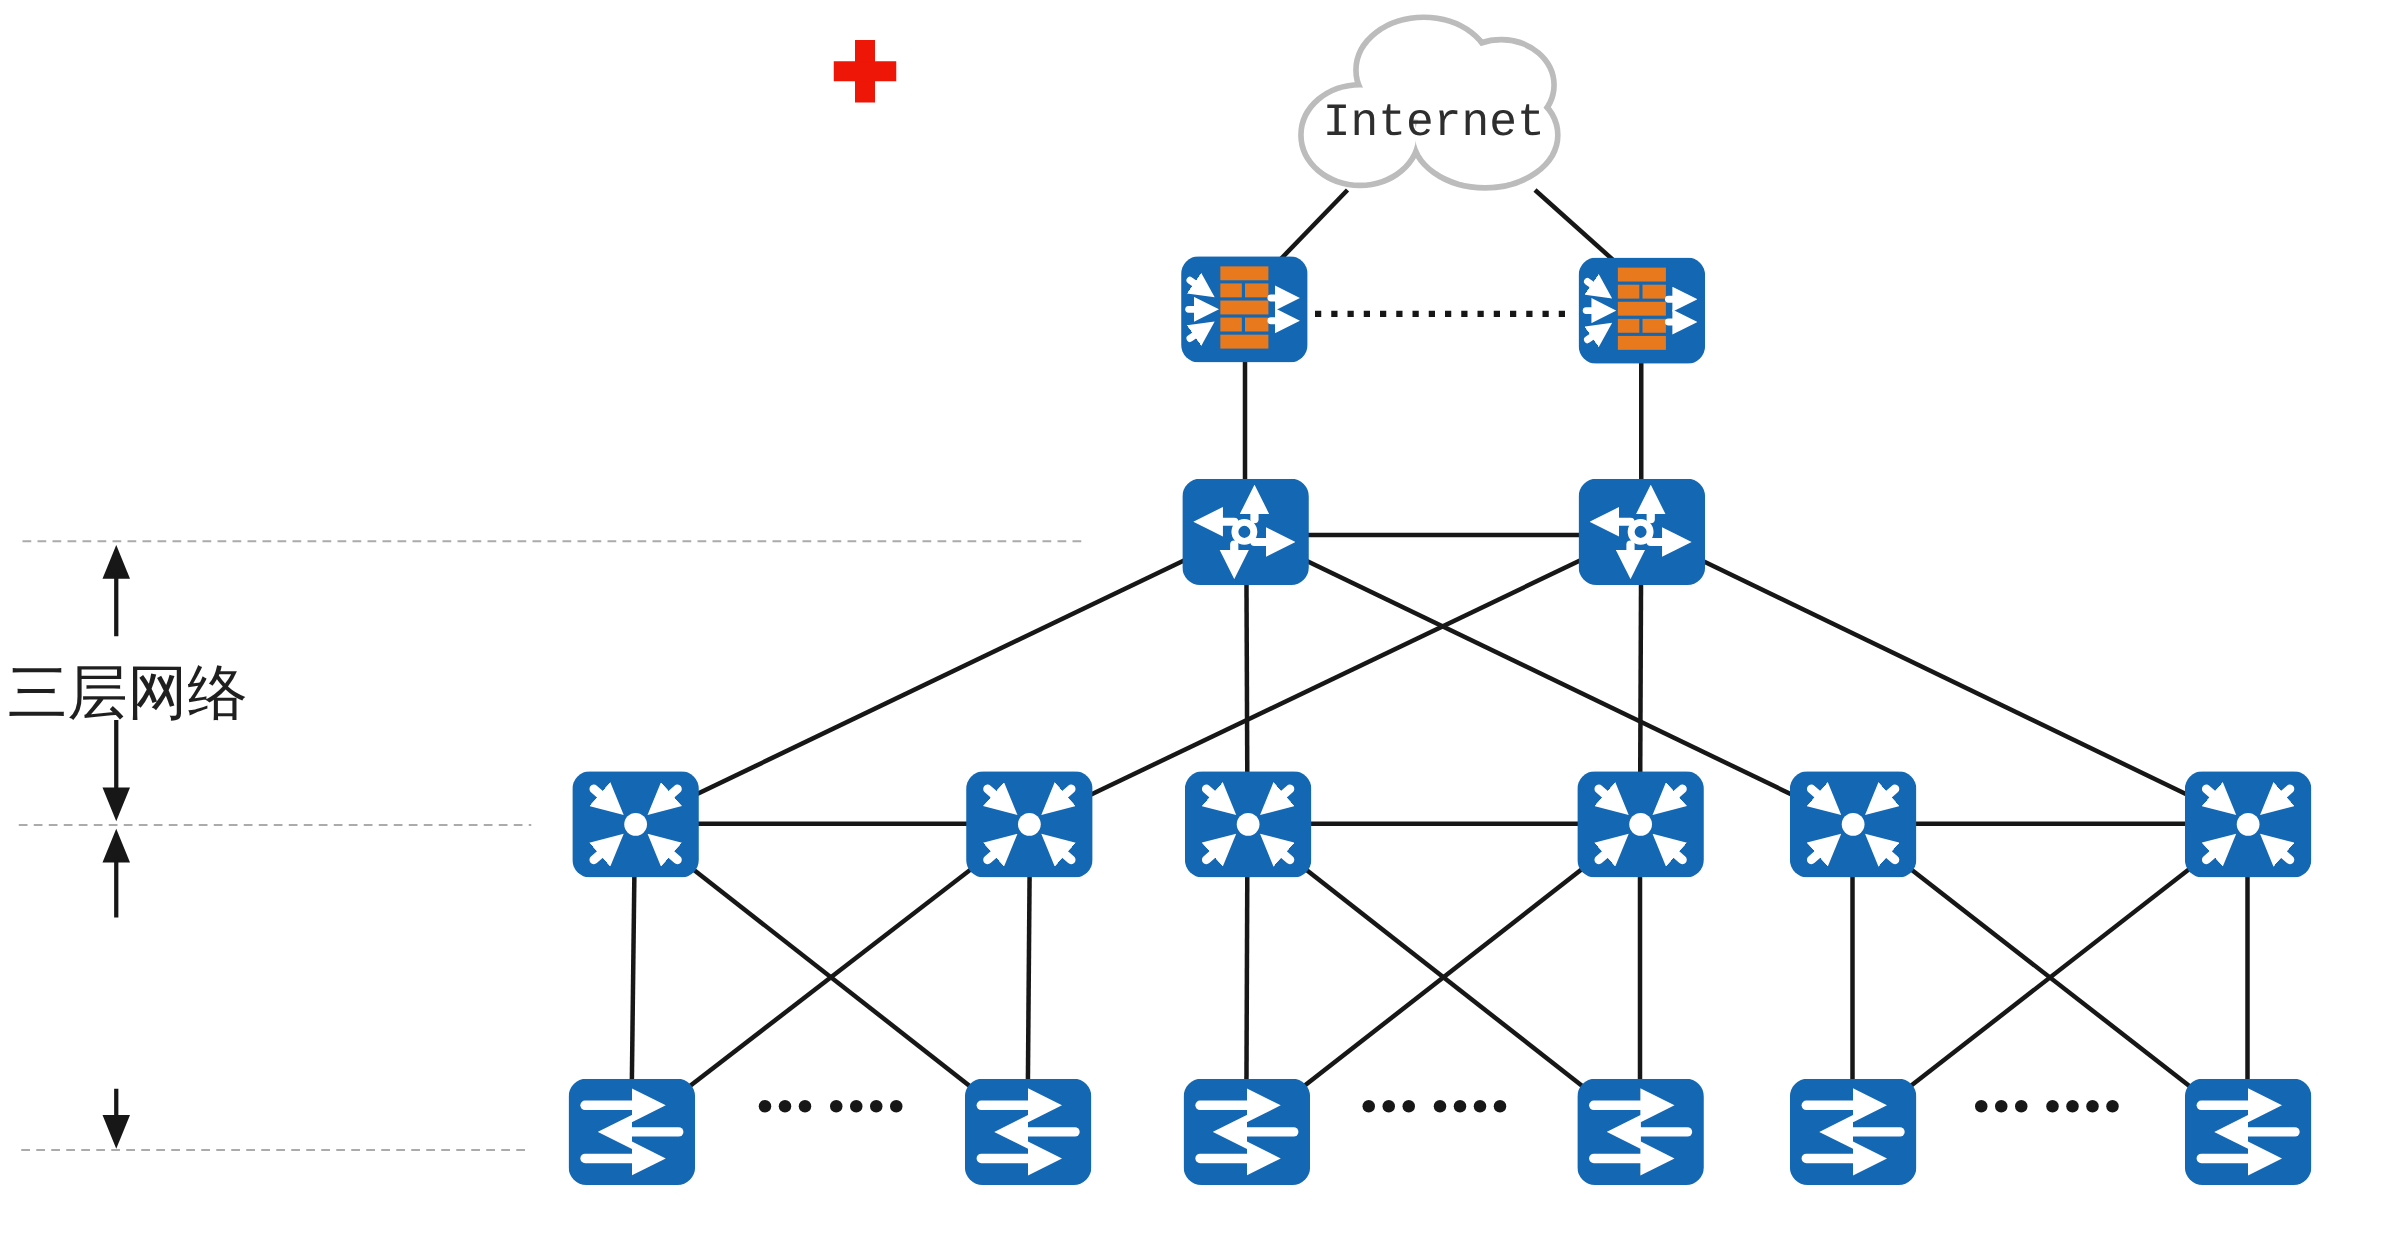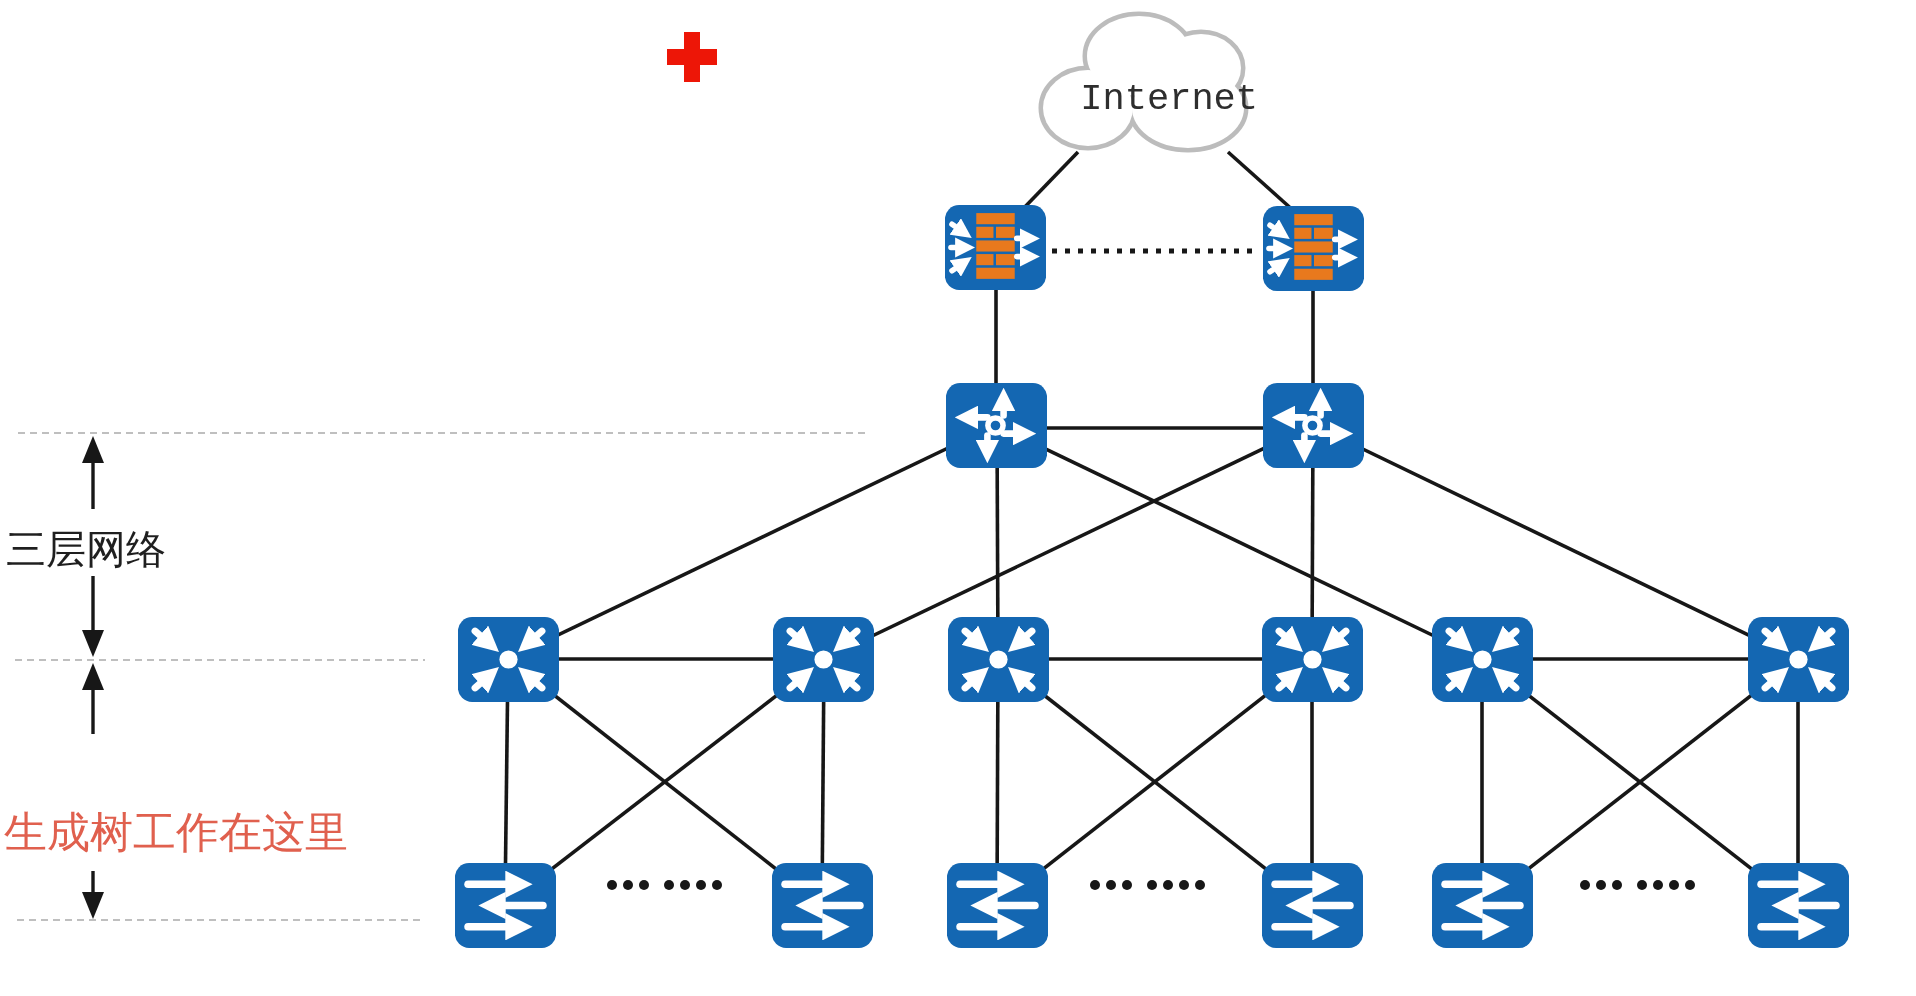--- a/index.html
+++ b/index.html
@@ -18,23 +18,23 @@
   .guides .sep{stroke:var(--separator-gray);stroke-width:1.6;stroke-dasharray:7 5;opacity:.75}
   .guides .aline{stroke:var(--wire-black);stroke-width:3.4}
   .guides .ahead{fill:var(--wire-black)}
   .node{position:absolute;width:105px;height:85px;z-index:3}
   .node svg{width:100%;height:100%;display:block}
   .nb{fill:var(--node-blue)}
   .br{fill:var(--brick-orange)}
   .wl{stroke:#fff;fill:none;stroke-linecap:round}
   .cloud{position:absolute;left:1036px;top:6px;width:222px;height:154px;z-index:3}
   .cloud svg{width:100%;height:100%;display:block}
-  .cloud-label{position:absolute;left:0;right:0;top:72px;text-align:right;z-index:4;
+  .cloud-label{position:absolute;left:0;right:0;top:72px;text-align:center;z-index:4;
     font-family:"Liberation Mono","DejaVu Sans Mono",monospace;font-size:37px;color:#2e2e2e}
-  .zh{position:absolute;color:var(--text-dark);font-size:40px;z-index:4;white-space:nowrap}
+  .zh{position:absolute;color:var(--text-dark);font-size:48px;z-index:4;white-space:nowrap}
   #lbl-l3{left:6px;top:522px}
   #lbl-l2{left:6px;top:742px}
   #lbl-stp{left:4px;top:804px;color:var(--stp-red);font-size:43px}
   .dots{position:absolute;top:880px;display:flex;align-items:center;gap:6px;z-index:3}
   .dots i{width:10px;height:10px;border-radius:50%;background:var(--wire-black)}
   .dots i:nth-child(4){margin-left:9px}
   .redcross{position:absolute;left:666px;top:31px;width:52px;height:52px;z-index:3}
   .defs{position:absolute;width:0;height:0;overflow:hidden}
 </style>
 </head>
@@ -266,15 +266,14 @@
     <i></i>
       <i></i>
       <i></i>
       <i></i>
       <i></i>
       <i></i>
       <i></i>
   </div>
 
   <div class="zh" id="lbl-l3">三层网络</div>
-  <div class="zh" id="lbl-stp">生成树工作在这里</div>
 
 </div>
 
 </body></html>

